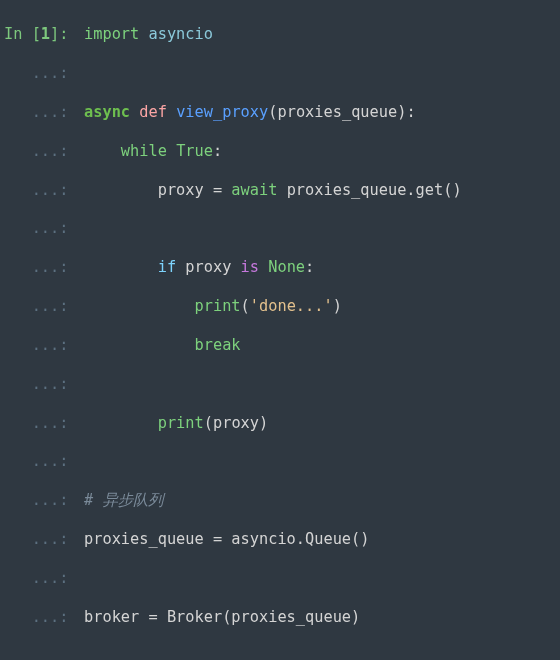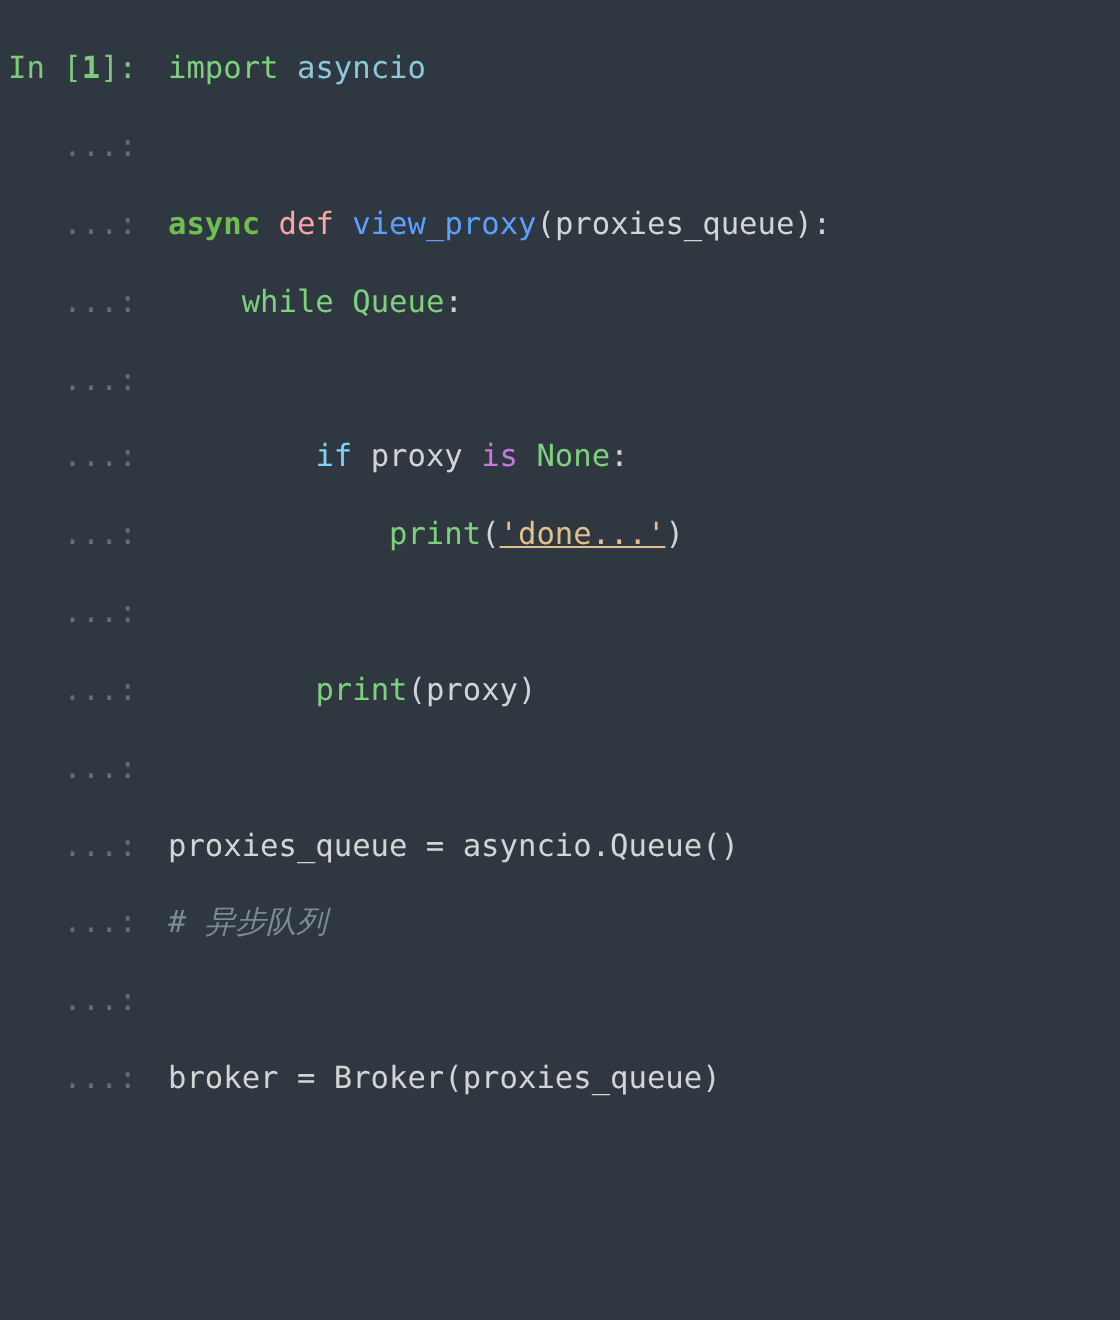--- a/index.html
+++ b/index.html
@@ -35,42 +35,44 @@
   .kw-funcname { color: #5aa0ff; }
   .kw-while { color: #7dd17d; }
   .kw-true { color: #7dd17d; }
   .kw-await { color: #7dd17d; }
   .kw-if { color: #7dd3fc; }
   .kw-is { color: #c678dd; }
   .kw-none { color: #7dd17d; }
   .kw-print { color: #7dd17d; }
   .kw-break { color: #7dd17d; }
   .module { color: #8bc9da; }
-  .string { color: #e2c08d; text-decoration: underline; }
+  .string { color: #e2c08d; }
   .comment { color: #7a8a99; font-style: italic; }
   .dim { color: #5c7080; }
   .in-bracket { color: #7dc87d; }
   .bold-one { font-weight: bold; }
 </style>
 </head>
 <body>
 
 <div class="code">
 <div><span class="gutter"><span class="in-bracket">In [</span><span class="in-bracket bold-one">1</span><span class="in-bracket">]: </span></span><span class="content"><span class="kw-import">import</span><span> </span><span class="module">asyncio</span></span></div>
 <div><span class="gutter dim">   ...: </span><span class="content"></span></div>
 <div><span class="gutter dim">   ...: </span><span class="content"><span class="kw-async">async</span><span> </span><span class="kw-def">def</span><span> </span><span class="kw-funcname">view_proxy</span><span>(proxies_queue):</span></span></div>
-<div><span class="gutter dim">   ...: </span><span class="content"><span>    </span><span class="kw-while">while</span><span> </span><span class="kw-true">Queue</span><span>:</span></span></div>
+<div><span class="gutter dim">   ...: </span><span class="content"><span>    </span><span class="kw-while">while</span><span> </span><span class="kw-true">True</span><span>:</span></span></div>
+<div><span class="gutter dim">   ...: </span><span class="content"><span>        proxy = </span><span class="kw-await">await</span><span> proxies_queue.get()</span></span></div>
 <div><span class="gutter dim">   ...: </span><span class="content"></span></div>
 <div><span class="gutter dim">   ...: </span><span class="content"><span>        </span><span class="kw-if">if</span><span> proxy </span><span class="kw-is">is</span><span> </span><span class="kw-none">None</span><span>:</span></span></div>
 <div><span class="gutter dim">   ...: </span><span class="content"><span>            </span><span class="kw-print">print</span><span>(</span><span class="string">'done...'</span><span>)</span></span></div>
+<div><span class="gutter dim">   ...: </span><span class="content"><span>            </span><span class="kw-break">break</span></span></div>
 <div><span class="gutter dim">   ...: </span><span class="content"></span></div>
 <div><span class="gutter dim">   ...: </span><span class="content"><span>        </span><span class="kw-print">print</span><span>(proxy)</span></span></div>
 <div><span class="gutter dim">   ...: </span><span class="content"></span></div>
+<div><span class="gutter dim">   ...: </span><span class="content comment"># 异步队列</span></div>
 <div><span class="gutter dim">   ...: </span><span class="content">proxies_queue = asyncio.Queue()</span></div>
-<div><span class="gutter dim">   ...: </span><span class="content comment"># 异步队列</span></div>
 <div><span class="gutter dim">   ...: </span><span class="content"></span></div>
 <div><span class="gutter dim">   ...: </span><span class="content">broker = Broker(proxies_queue)</span></div>
 
 
 
 
 
 
 
 

